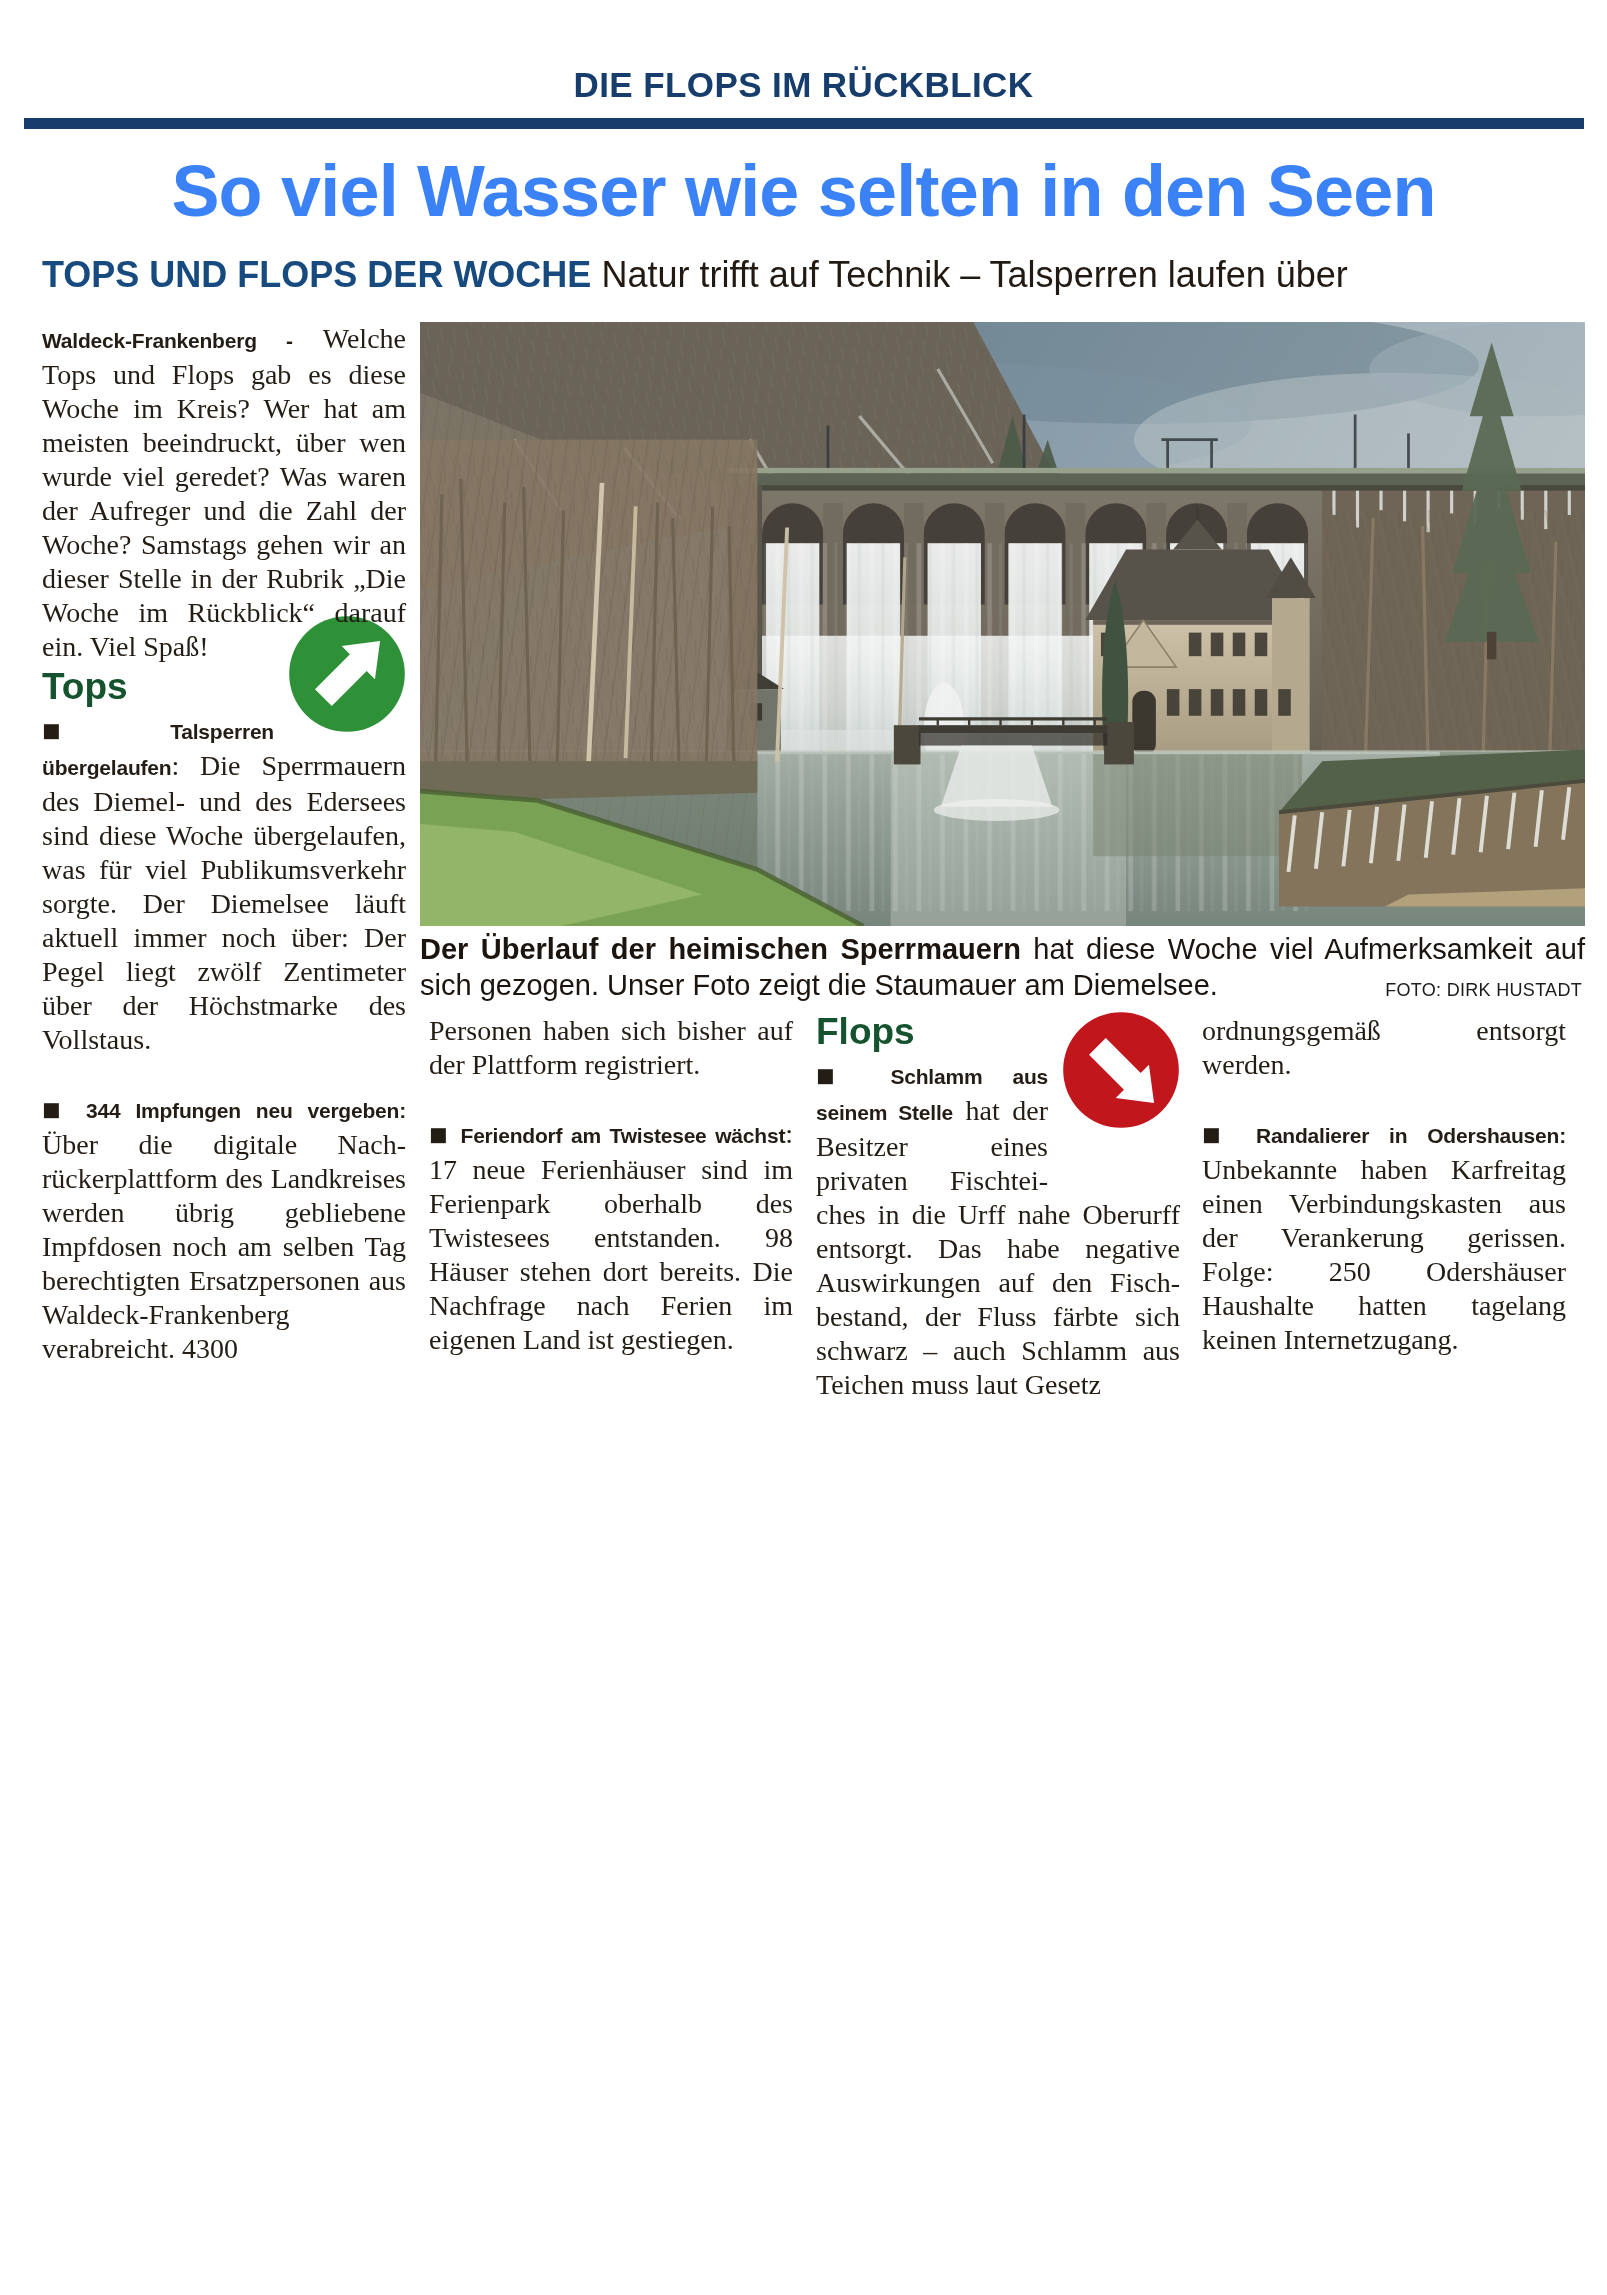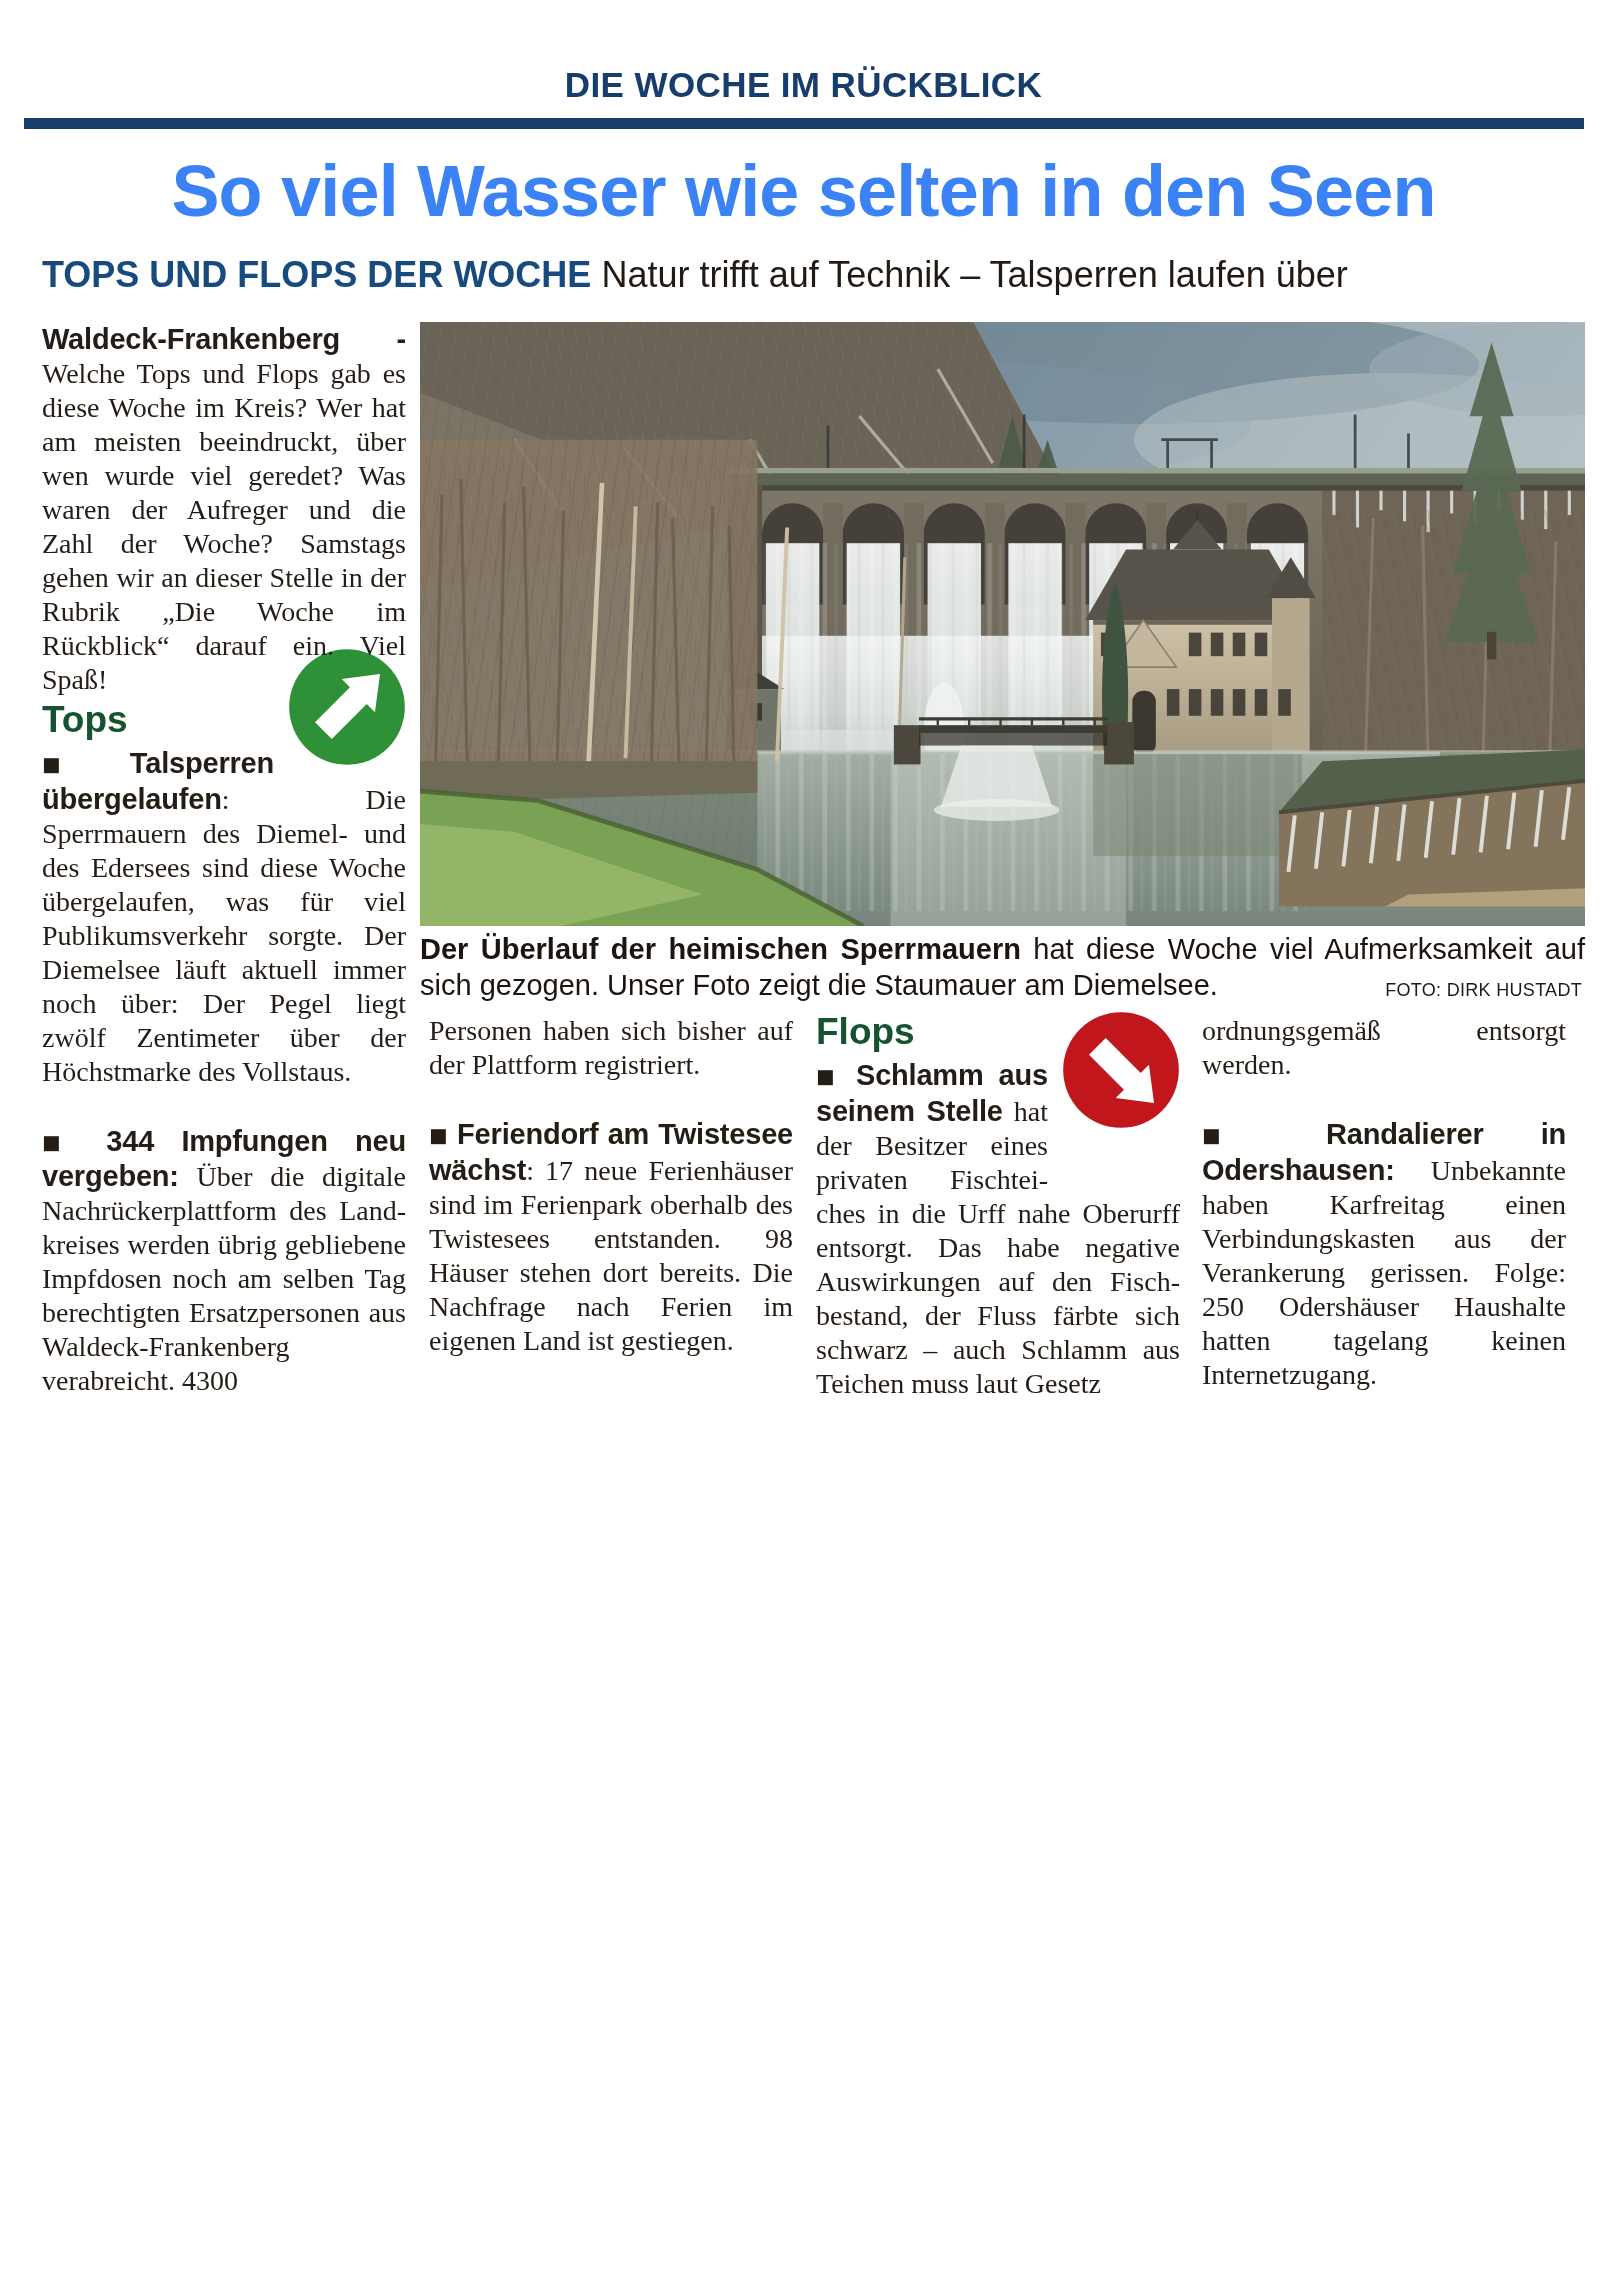--- a/index.html
+++ b/index.html
@@ -20,21 +20,21 @@
 
   
   .col{position:absolute;width:364px;font:400 28px/34px "Liberation Serif",serif;
        color:#241d15;text-align:justify;hyphens:auto;-webkit-hyphens:auto;}
   .col1{left:42px;top:322px;}
   .col2{left:429px;top:1014px;}
   .col3{left:816px;top:1009px;}
   .col4{left:1202px;top:1014px;}
   .body-par{margin:0;}
   .par-gap{margin-top:35px;}
-  .lead-sans{font-family:"Liberation Sans",sans-serif;font-weight:700;font-size:29px;letter-spacing:-0.2px;}
+  .lead-sans{font-family:"Liberation Sans",sans-serif;font-weight:700;font-size:21px;letter-spacing:-0.2px;}
   .bullet{font-family:"DejaVu Sans",sans-serif;font-size:19.6px;vertical-align:2.4px;}
   .section-heading{margin:1.6px 0 6.3px;font:700 37px/41px "Liberation Sans",sans-serif;color:#14532d;}
 
   .icon-float{float:right;width:118px;height:118px;}
   .icon-float svg{display:block;width:100%;height:100%;}
   .tops-float{margin:-49px 0 1.6px 14px;}
   .flops-float{margin:1.6px 0 46px 14px;}
 
   
   .photo{position:absolute;left:420px;top:322px;width:1165px;height:604px;margin:0;}
@@ -43,21 +43,21 @@
            font:400 29px/36px "Liberation Sans",sans-serif;color:#1c140e;text-align:justify;hyphens:auto;}
   .caption-bold{font-weight:700;}
   .credit{position:absolute;right:3px;bottom:3.9px;font-size:18px;line-height:18px;
           letter-spacing:0.3px;color:#1b1b19;font-weight:400;}
 </style>
 </head>
 <body>
 
 <div class="page">
 
-  <div class="masthead">DIE WOCHE IM RÜCKBLICK</div>
+  <div class="masthead">DIE FLOPS IM RÜCKBLICK</div>
   <div class="masthead-rule"></div>
 
   <h1 class="headline">So viel Wasser wie selten in den Seen</h1>
 
   <div class="subhead"><span class="kicker">TOPS UND FLOPS DER WOCHE</span><span> Natur trifft auf Technik – Talsperren laufen über</span></div>
 
   <section class="col col1">
     <p class="body-par"><span class="lead-sans">Waldeck-Frankenberg -</span> <span>Welche Tops und Flops gab es diese Woche im Kreis? Wer hat am meisten beeindruckt, über wen wurde viel geredet? Was waren der Aufreger und die Zahl der Woche? Samstags gehen wir an dieser Stelle in der Rubrik „Die Woche im Rückblick“ darauf ein. Viel Spaß!</span></p>
 
     <div class="icon-float tops-float">

